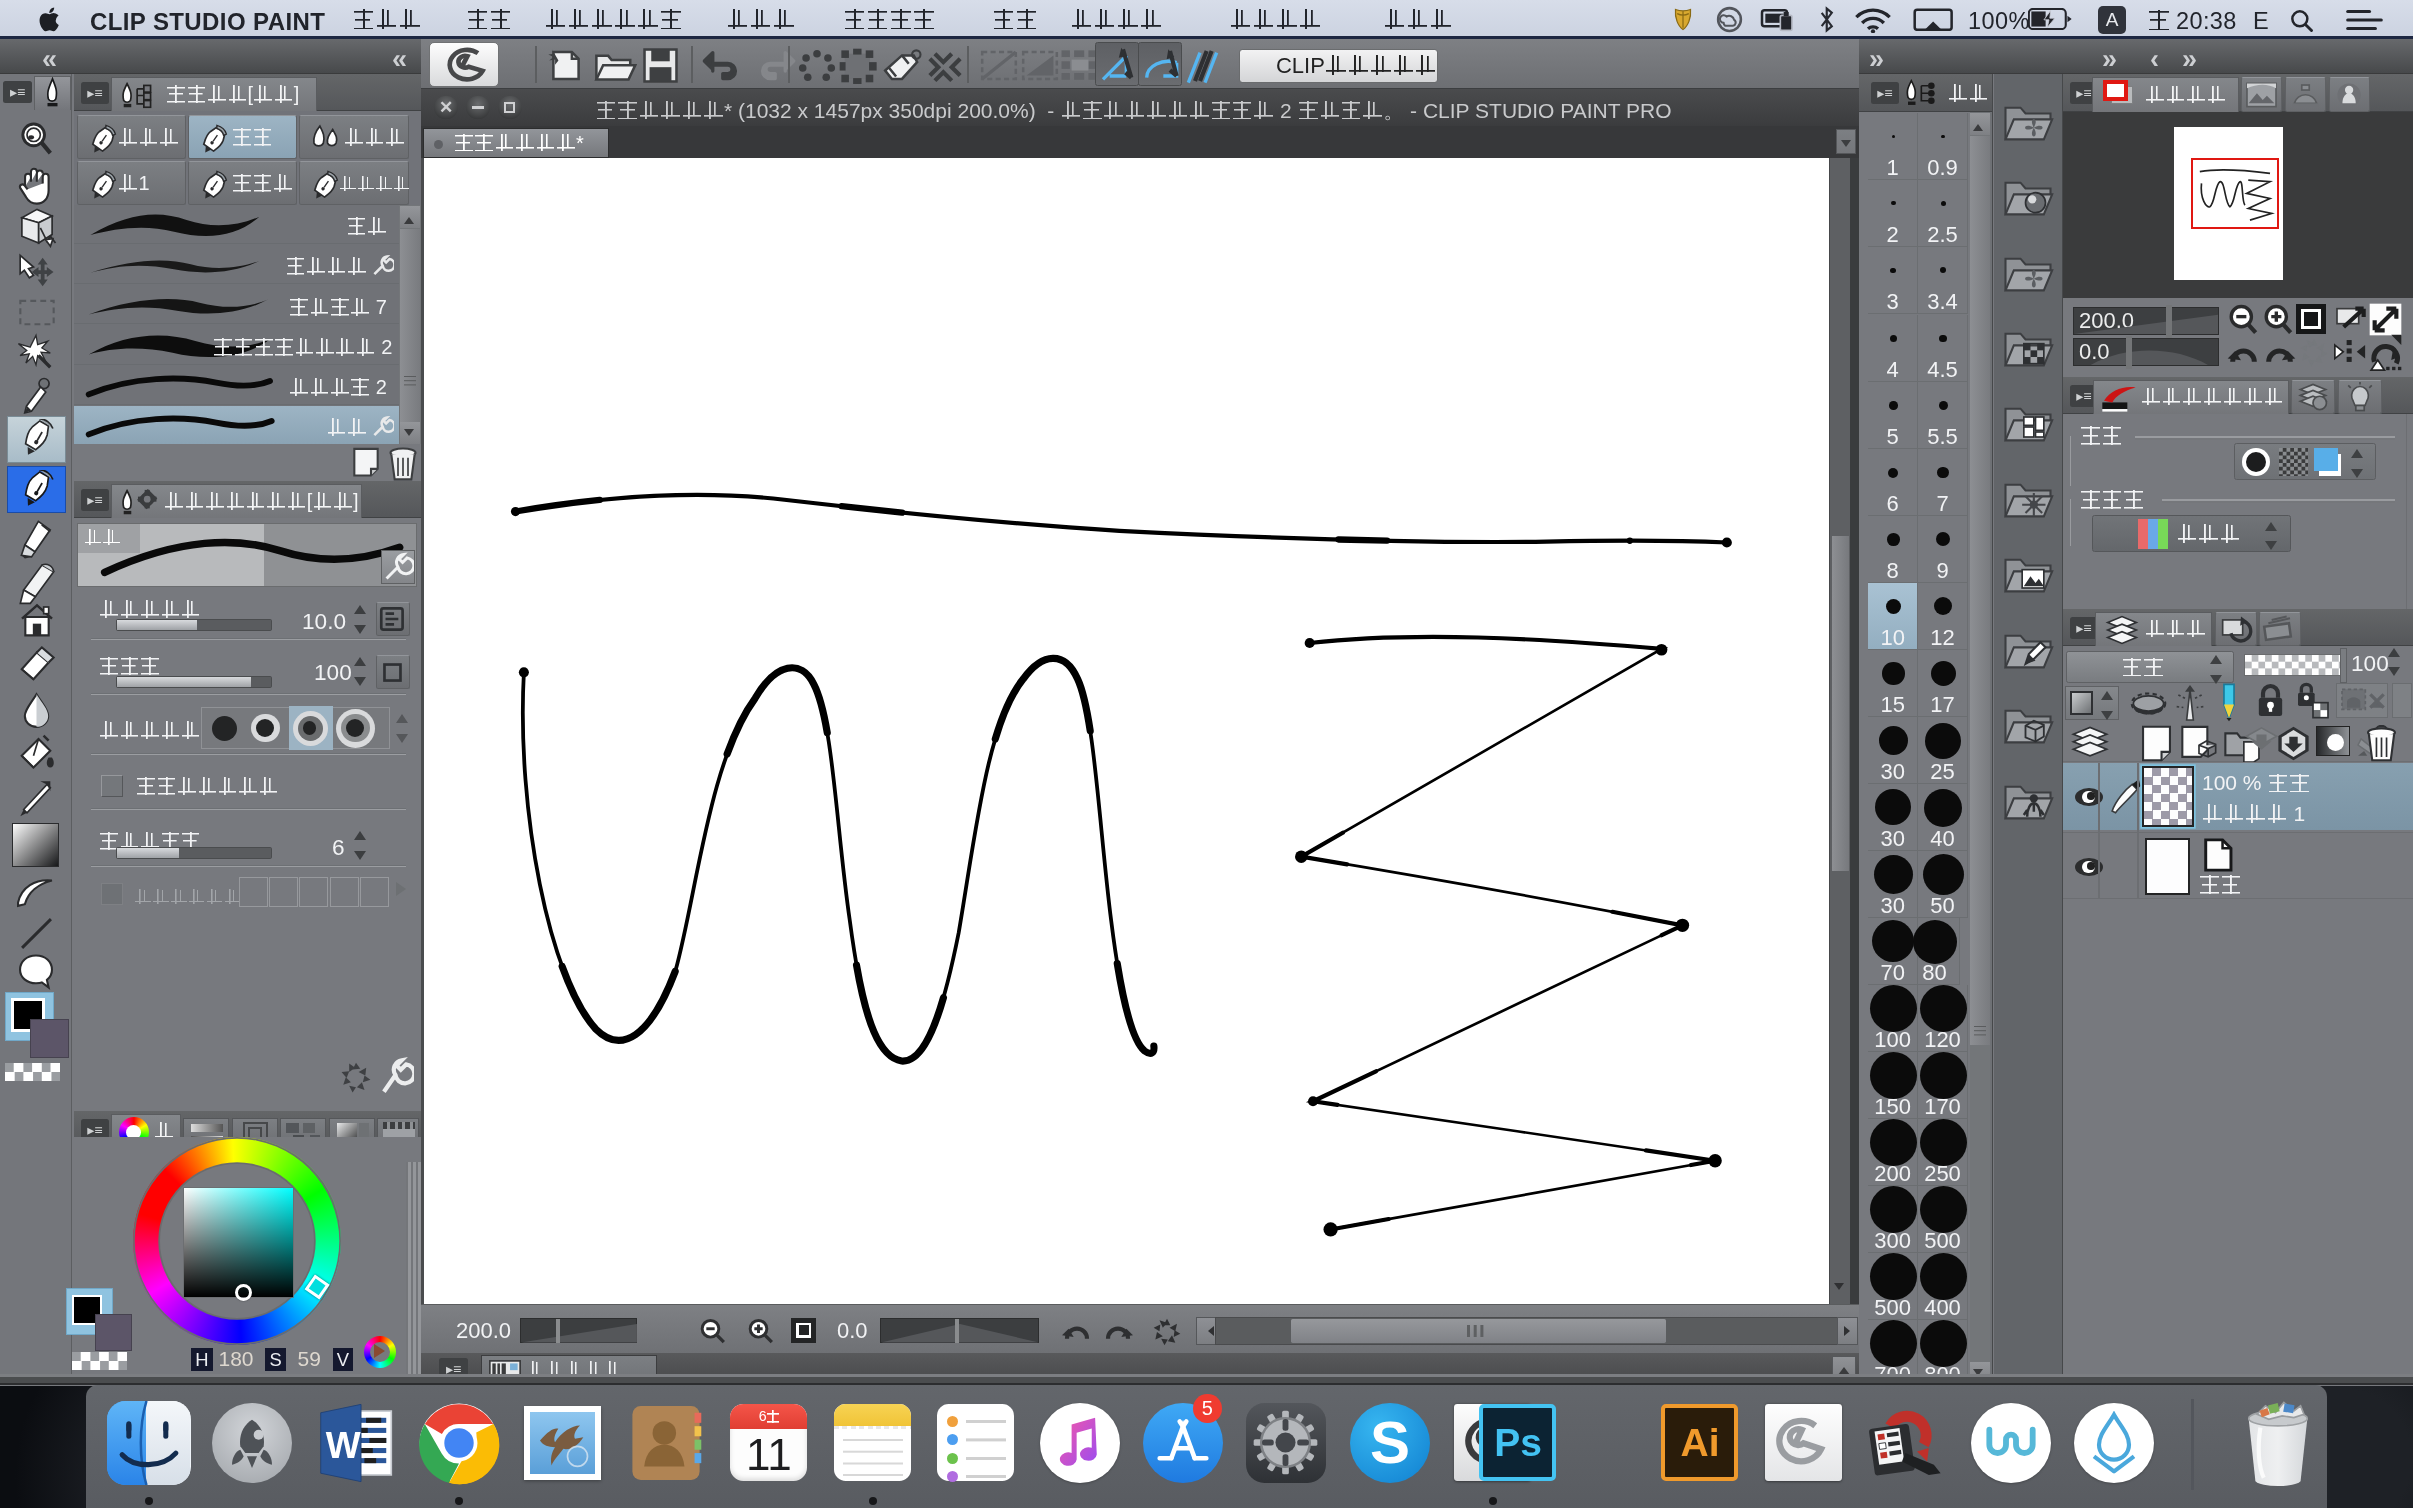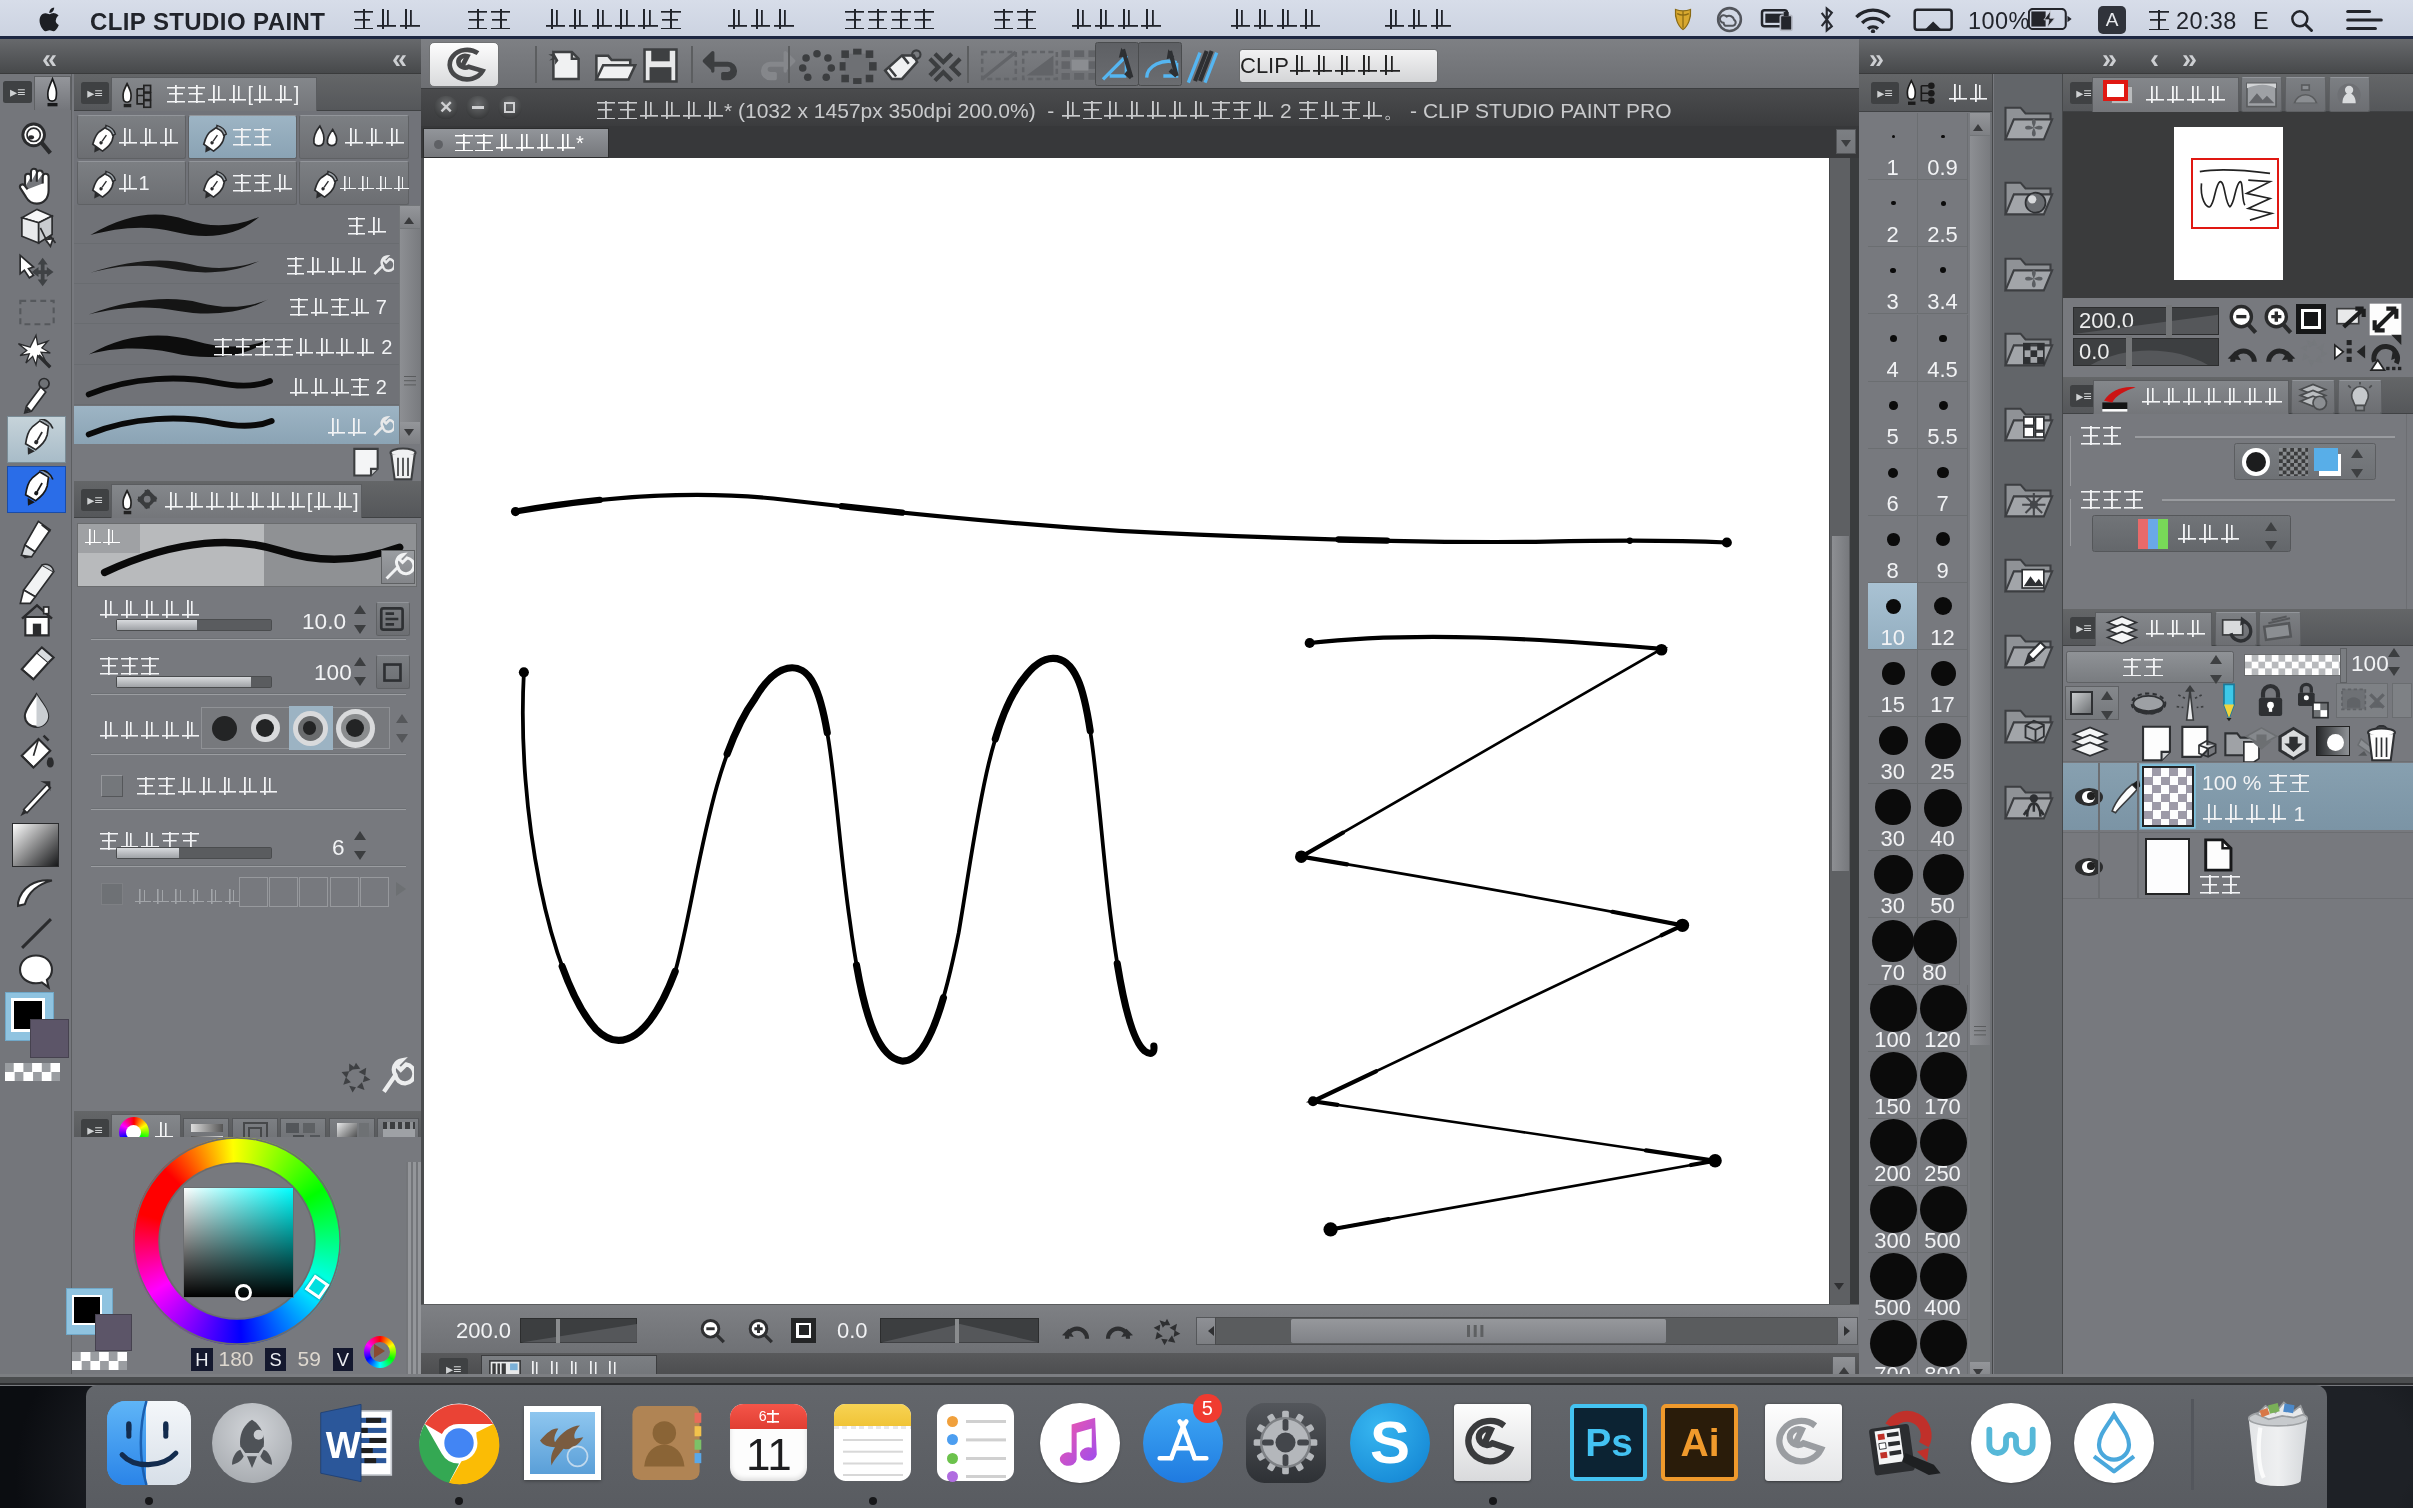--- a/index.html
+++ b/index.html
@@ -590,21 +590,21 @@
   <svg class="ab" style="left:759px;top:6.7px" width="45" height="40" viewBox="0 0 54 48">
         <g stroke="#55b6f2" stroke-width="4" fill="none">
           <path d="M10 44 L24 8"></path>
           <path d="M30 44 L44 8"></path>
         </g>
         <g stroke="#2e3033" stroke-width="5" fill="none">
           <path d="M18 42 L32 6"></path>
           <path d="M38 42 L52 6" transform="translate(-14,0)"></path>
         </g>
       </svg>
-  <div class="ab" style="left:818px;top:10px;width:199px;height:34px;background:linear-gradient(#f2f2f3,#d4d5d7);border:0.8px solid #6a6c6e;border-radius:3.4px;font-size:22px;color:#222;text-align:left;line-height:32px;letter-spacing:0">CLIP<i class="j s"></i><i class="j s"></i><i class="j s"></i><i class="j s"></i><i class="j s"></i></div>
+  <div class="ab" style="left:818px;top:10px;width:199px;height:34px;background:linear-gradient(#f2f2f3,#d4d5d7);border:0.8px solid #6a6c6e;border-radius:3.4px;font-size:22px;color:#222;text-align:right;line-height:32px;letter-spacing:0">CLIP<i class="j s"></i><i class="j s"></i><i class="j s"></i><i class="j s"></i><i class="j s"></i></div>
  </div>
 
  <div class="ab" style="left:0;top:50px;width:1438px;height:37px;background:linear-gradient(#4a4b4d,#3b3c3e)">
   <div class="ab" style="left:13.4px;top:6.7px;width:23.5px;height:23.5px;border-radius:50%;background:radial-gradient(circle at 50% 35%,#6a6c6e,#2a2b2c);color:#cfd0d2;text-align:center;line-height:23.5px;font-size:17px;font-weight:bold">✕</div>
   <div class="ab" style="left:45px;top:6.7px;width:23.5px;height:23.5px;border-radius:50%;background:radial-gradient(circle at 50% 35%,#6a6c6e,#2a2b2c)">
         <div class="ab" style="left:5.9px;top:10px;width:11.7px;height:3.4px;background:#cfd0d2"></div>
       </div>
   <div class="ab" style="left:77px;top:6.7px;width:23.5px;height:23.5px;border-radius:50%;background:radial-gradient(circle at 50% 35%,#6a6c6e,#2a2b2c)">
         <div class="ab" style="left:5.9px;top:5.9px;width:11px;height:11px;border:2.1px solid #cfd0d2"></div>
       </div>
@@ -1442,21 +1442,21 @@
     </svg>
   </div>
 <div class="ab" style="left:1348px;top:1401px;width:84px;height:84px"><div class="ab" style="left:1.7px;top:1.7px;width:80px;height:80px;border-radius:50%;background:radial-gradient(circle at 35% 30%,#37b6f0,#0f7fd0)"></div>
 <text x="0" y="0"></text><div class="ab" style="left:0;top:1.7px;width:84px;height:80px;color:#fff;font-size:60px;font-weight:bold;text-align:center;line-height:80px;font-family:'Liberation Sans'">S</div></div>
 <div class="ab" style="left:1451px;top:1401px;width:84px;height:84px">
     <div class="ab" style="left:3.4px;top:3.4px;width:77px;height:77px;background:linear-gradient(#fdfdfd,#d9dadc);border-radius:3.4px;box-shadow:0 0.8px 2.5px #0006"></div>
 <svg class="ab" style="left:13.4px;top:13.4px" width="57" height="57" viewBox="0 0 68 68">
       <path d="M48 14 A26 24 0 1 0 55 42 L34 35 A10 9.5 0 1 1 32 19 L24 36" fill="none" stroke="#3a3b3d" stroke-width="7.5"></path>
     </svg>
   </div>
-<div class="ab" style="left:1567px;top:1401px;width:84px;height:84px">
+<div class="ab" style="left:1476px;top:1401px;width:84px;height:84px">
     <div class="ab" style="left:3.4px;top:3.4px;width:77px;height:77px;background:#0c2333;border:4.2px solid #44c3f2;border-radius:5px"></div>
 <div class="ab" style="left:0;top:0;width:84px;height:84px;color:#43c2f2;font-size:39px;text-align:center;line-height:84px;font-weight:bold">Ps</div>
   </div>
 <div class="ab" style="left:1658px;top:1401px;width:84px;height:84px">
     <div class="ab" style="left:3.4px;top:3.4px;width:77px;height:77px;background:#2a1c0a;border:4.2px solid #f09a2c;border-radius:5px"></div>
 <div class="ab" style="left:0;top:0;width:84px;height:84px;color:#f09a2c;font-size:39px;text-align:center;line-height:84px;font-weight:bold">Ai</div>
   </div>
 <div class="ab" style="left:1762px;top:1401px;width:84px;height:84px">
     <div class="ab" style="left:3.4px;top:3.4px;width:77px;height:77px;background:linear-gradient(#fefefe,#e4e5e7);border-radius:3.4px;box-shadow:0 0.8px 2.5px #0006"></div>
 <svg class="ab" style="left:13.4px;top:13.4px" width="57" height="57" viewBox="0 0 68 68">

